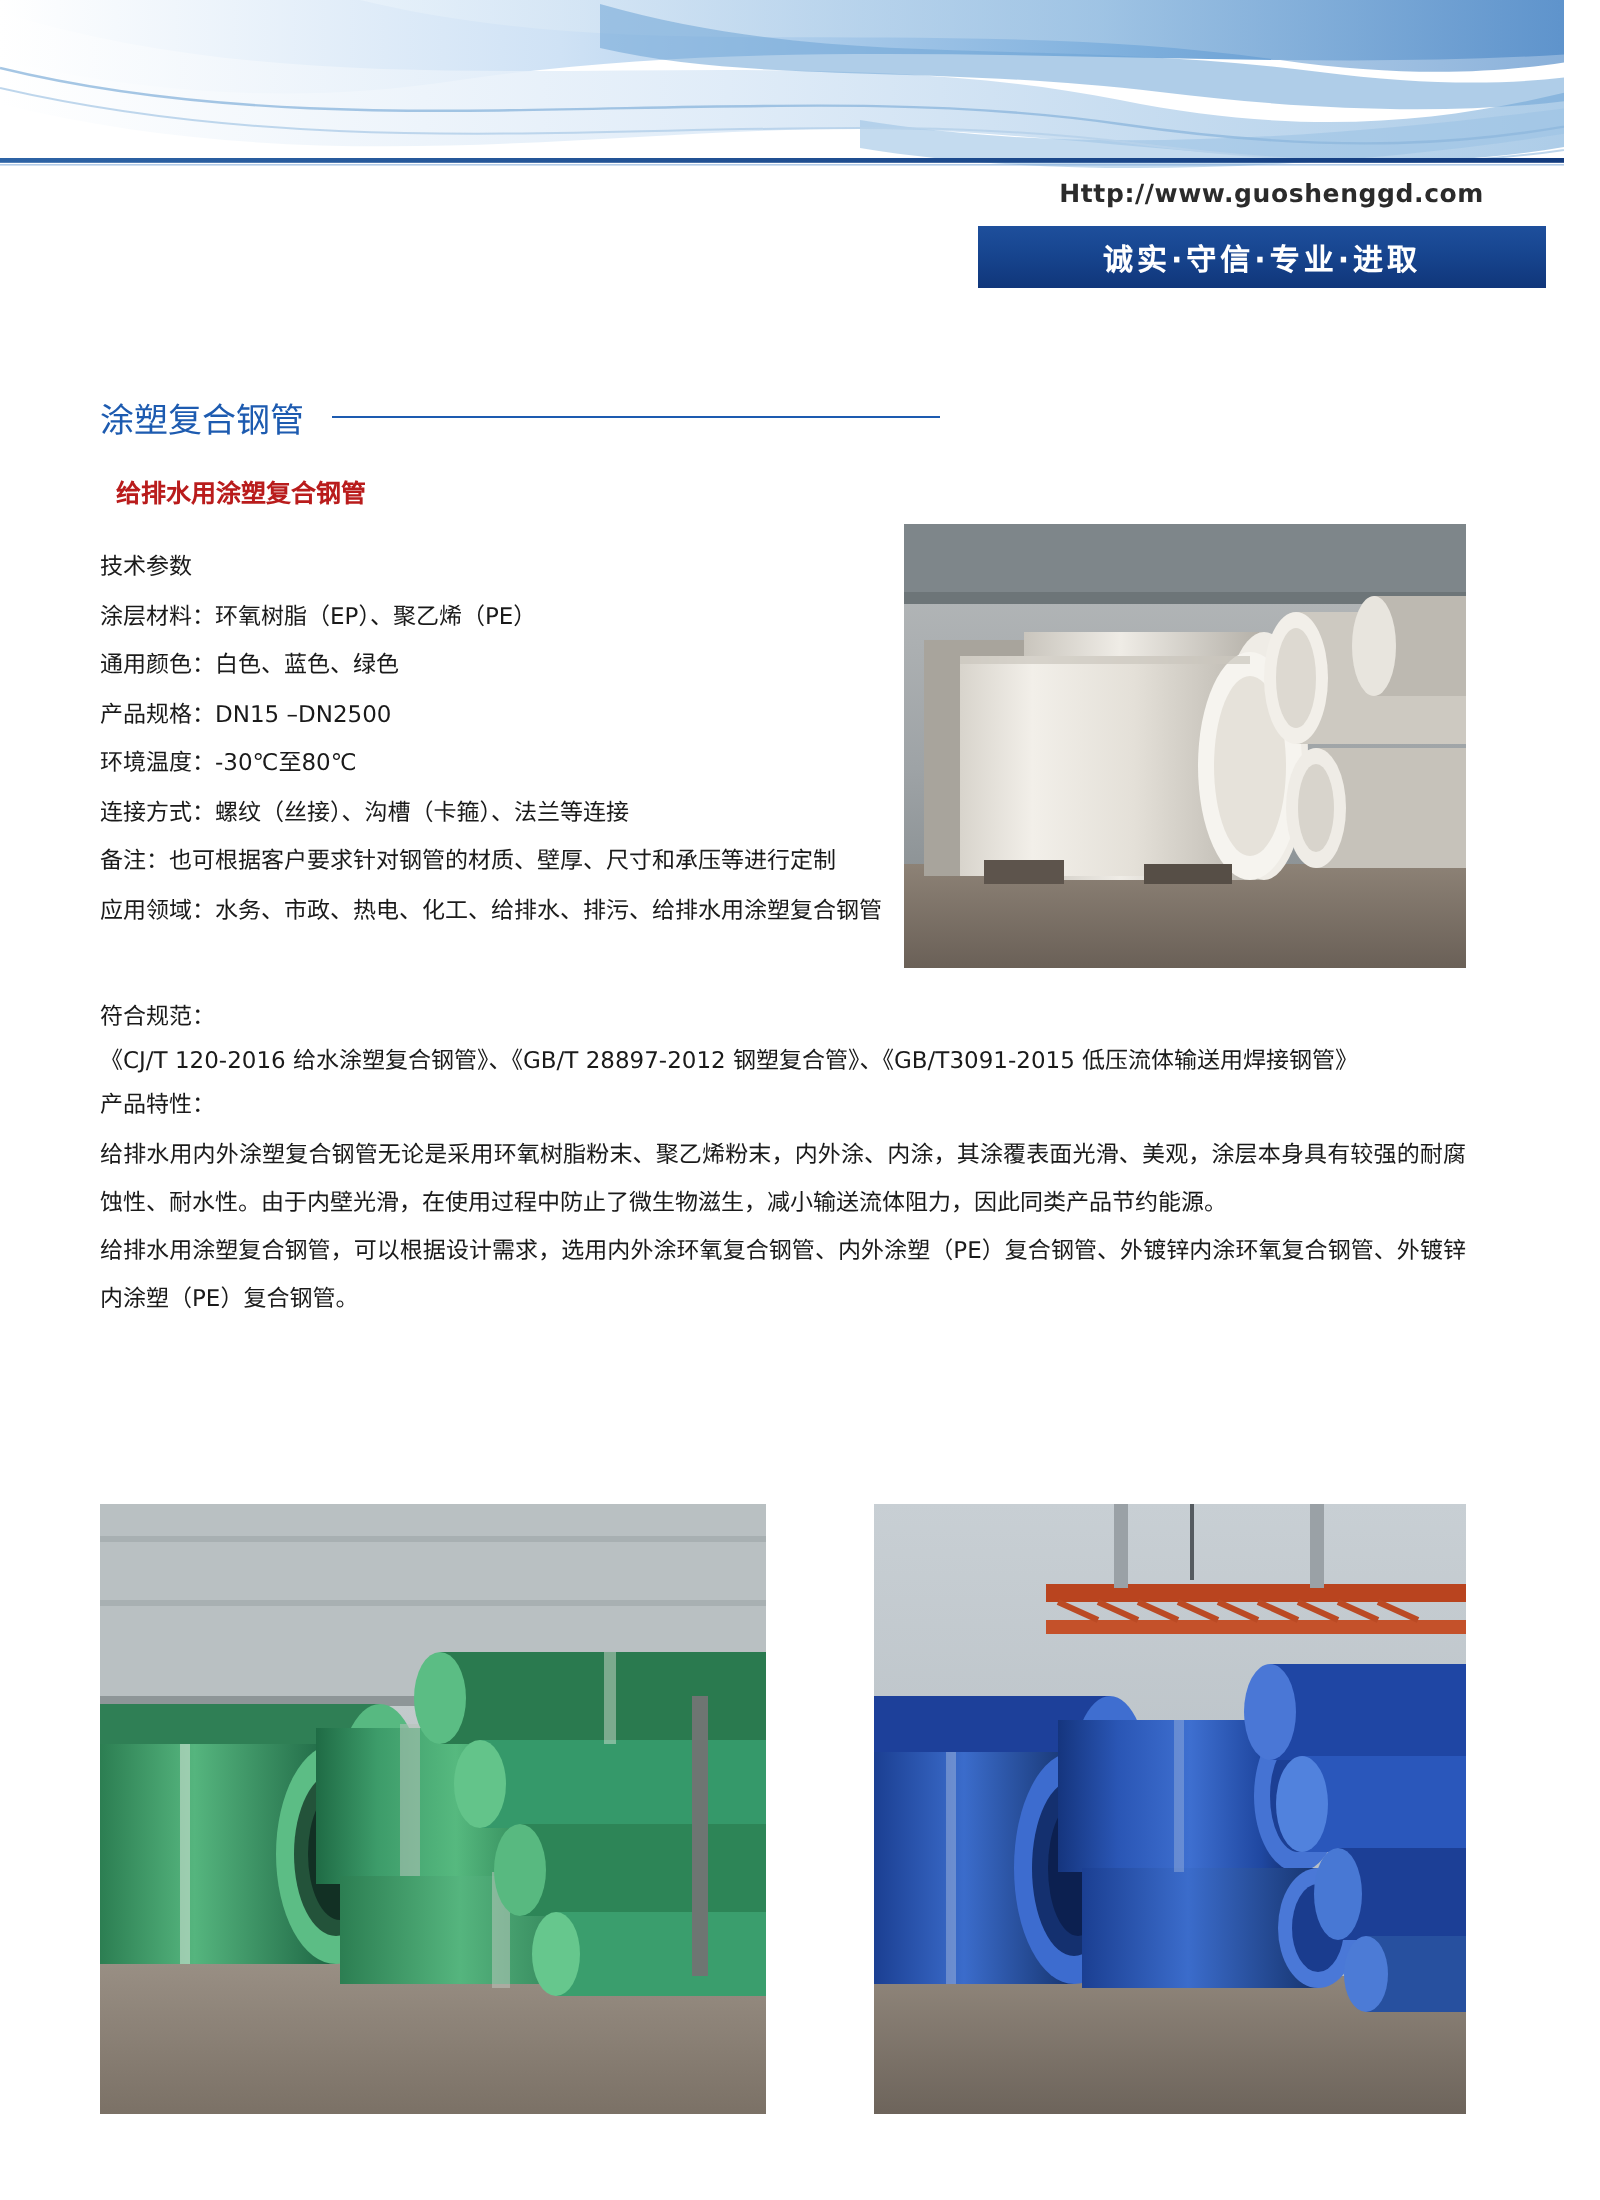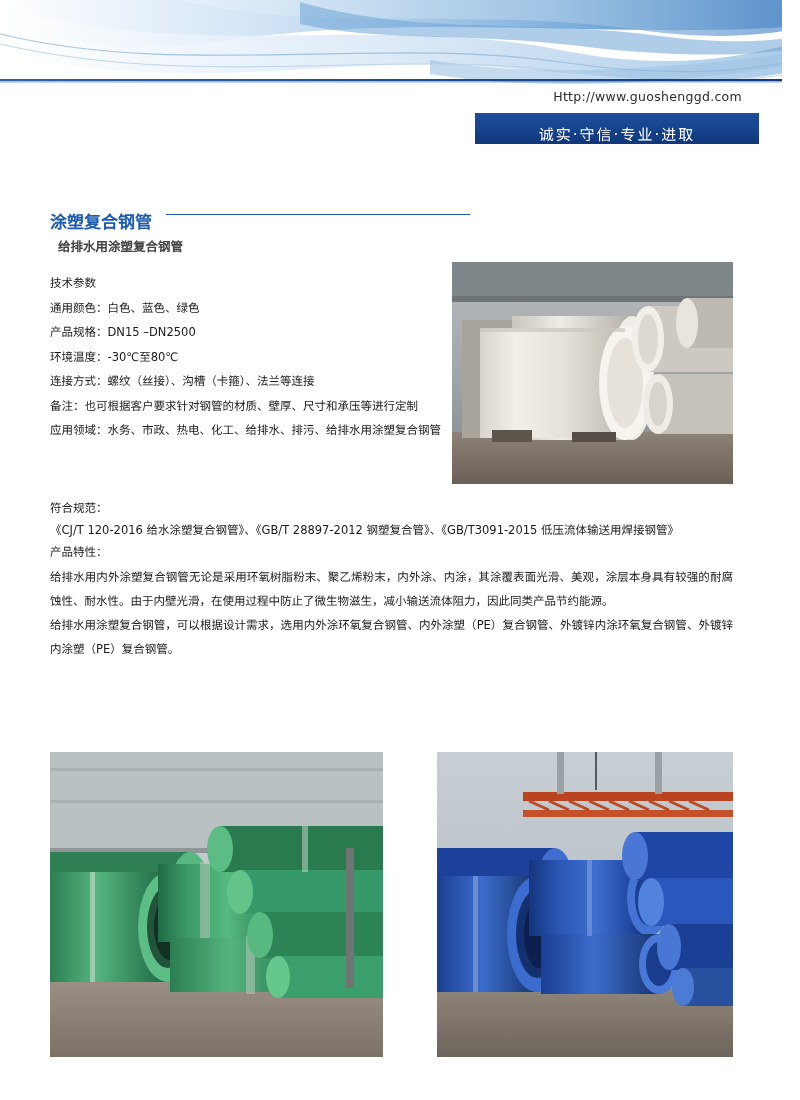--- a/index.html
+++ b/index.html
@@ -16,43 +16,44 @@
     color: #1a1a1a;
   }
 
   
   .header {
     position: absolute;
     top: 0; left: 0;
     width: 782px;
     height: 160px;
     overflow: hidden;
+    font-weight: bold;
   }
   .header svg { display: block; }
 
   .header-url {
     position: absolute;
     right: 40px;
     top: 89px;
     font-size: 12.5px;
     color: #2b2b2b;
     letter-spacing: 0.3px;
     font-family: "DejaVu Sans", "Liberation Sans", sans-serif;
   }
   .slogan-bar {
     position: absolute;
-    left: 474px;
+    left: 488px;
     top: 112px;
     width: 286px;
     height: 33px;
     background: linear-gradient(to bottom, #1e4f9c 0%, #17458f 45%, #10367a 100%);
     border: 1px solid #ffffff;
     box-sizing: border-box;
     display: flex;
-    align-items: flex-end;
+    align-items: center;
     justify-content: center;
   }
   .slogan-text {
     color: #ffffff;
     font-size: 15px;
     letter-spacing: 2px;
     white-space: nowrap;
   }
 
   
@@ -60,36 +61,35 @@
     position: absolute;
     left: 50px;
     top: 196px;
     width: 700px;
     display: flex;
     align-items: center;
   }
   .main-title {
     color: #1d5bb0;
     font-size: 17px;
-    font-weight: bold;
+    font-weight: normal;
     white-space: nowrap;
-    margin-top: 12px;
   }
   .title-rule {
     flex: 1;
     height: 1px;
     background: #1d5bb0;
     margin-left: 14px;
     margin-right: 280px;
   }
   .sub-title {
     position: absolute;
     left: 58px;
     top: 236px;
-    color: #404040;
+    color: #b91c1c;
     font-size: 12.5px;
     font-weight: bold;
   }
 
   
   .specs {
     position: absolute;
     left: 50px;
     top: 271px;
     width: 400px;
@@ -217,20 +217,21 @@
 </div>
 
 <div class="title-row">
   <div class="main-title">涂塑复合钢管</div>
   <div class="title-rule"></div>
 </div>
 <div class="sub-title">给排水用涂塑复合钢管</div>
 
 <div class="specs">
   <div>技术参数</div>
+  <div>涂层材料：环氧树脂（EP）、聚乙烯（PE）</div>
   <div>通用颜色：白色、蓝色、绿色</div>
   <div>产品规格：DN15 –DN2500</div>
   <div>环境温度：-30℃至80℃</div>
   <div>连接方式：螺纹（丝接）、沟槽（卡箍）、法兰等连接</div>
   <div>备注：也可根据客户要求针对钢管的材质、壁厚、尺寸和承压等进行定制</div>
   <div>应用领域：水务、市政、热电、化工、给排水、排污、给排水用涂塑复合钢管</div>
 </div>
 
 <div class="photo-top photo">
   <svg width="281" height="222" viewBox="0 0 281 222">

